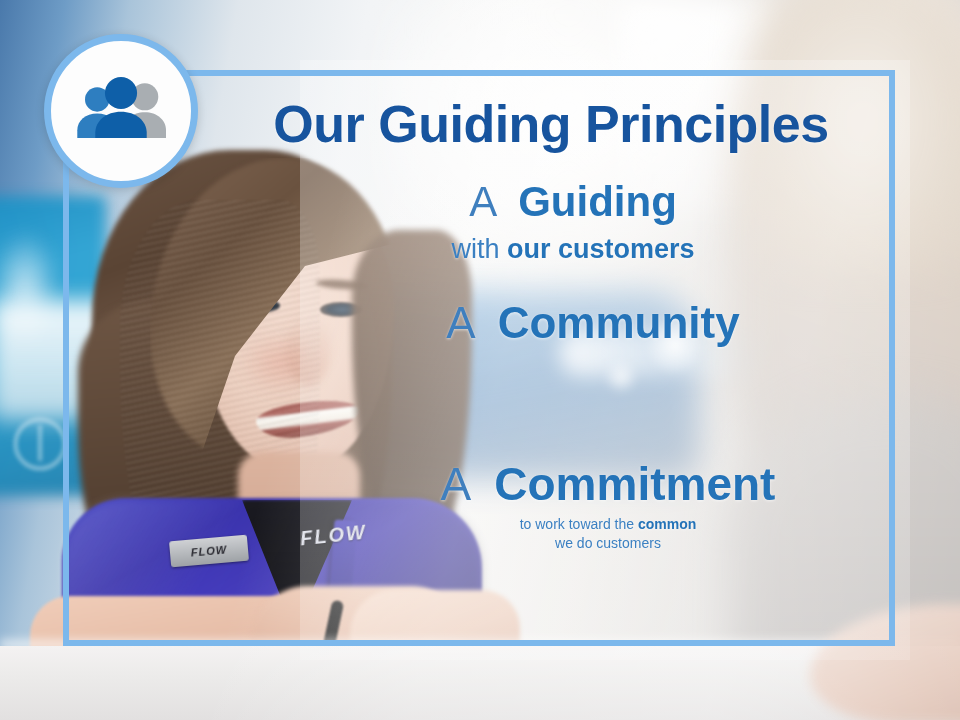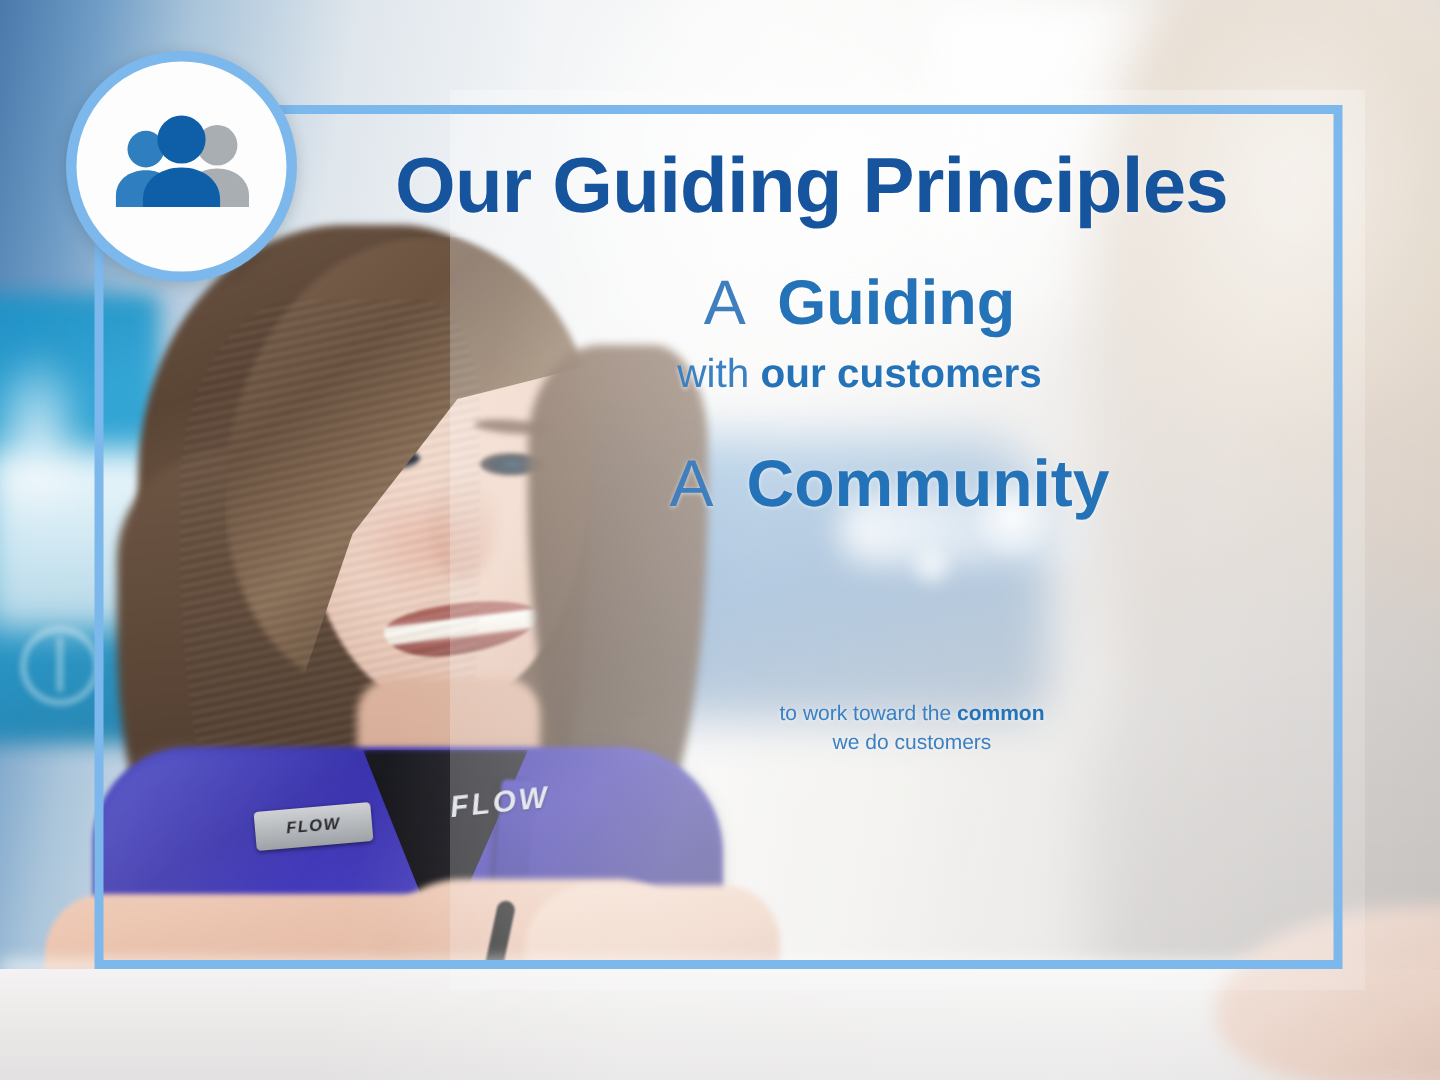--- a/index.html
+++ b/index.html
@@ -329,21 +329,21 @@
     display:flex; align-items:center; justify-content:center;
     box-shadow: 0 2px 10px rgba(0,0,0,.16);
   }
   .badge-icon { width:104px; height:72px; display:block; }
 
   
   .content {
     position:absolute; left:63px; top:70px; width:832px; height:576px;
   }
   .title {
-    position:absolute; left:158px; top:28px; width:640px;
+    position:absolute; left:168px; top:28px; width:640px;
     text-align:center;
     font-size:52px; font-weight:bold;
     color:#17549E;
     letter-spacing:-0.5px;
     line-height:1;
     text-shadow: 0 1px 3px rgba(255,255,255,.55);
     white-space:nowrap;
   }
 
   .principle { position:absolute; color:#2f79bf; }
@@ -452,20 +452,24 @@
     </div>
 
     <div class="principle" id="principle-2">
       <div class="p-head">
         <span class="art" style="white-space: pre-wrap;">A </span>
         <span class="key">Community</span>
       </div>
     </div>
 
     <div class="principle" id="principle-3">
+      <div class="p-head">
+        <span class="art" style="white-space: pre-wrap;">A </span>
+        <span class="key">Commitment</span>
+      </div>
       <div class="p-sub">
         <div>
           <span style="white-space: pre-wrap;">to work toward the </span><b style="white-space: pre-wrap;">common</b>
         </div>
         <div>
           <span style="white-space: pre-wrap;">we do customers</span>
         </div>
       </div>
     </div>
   </div>

